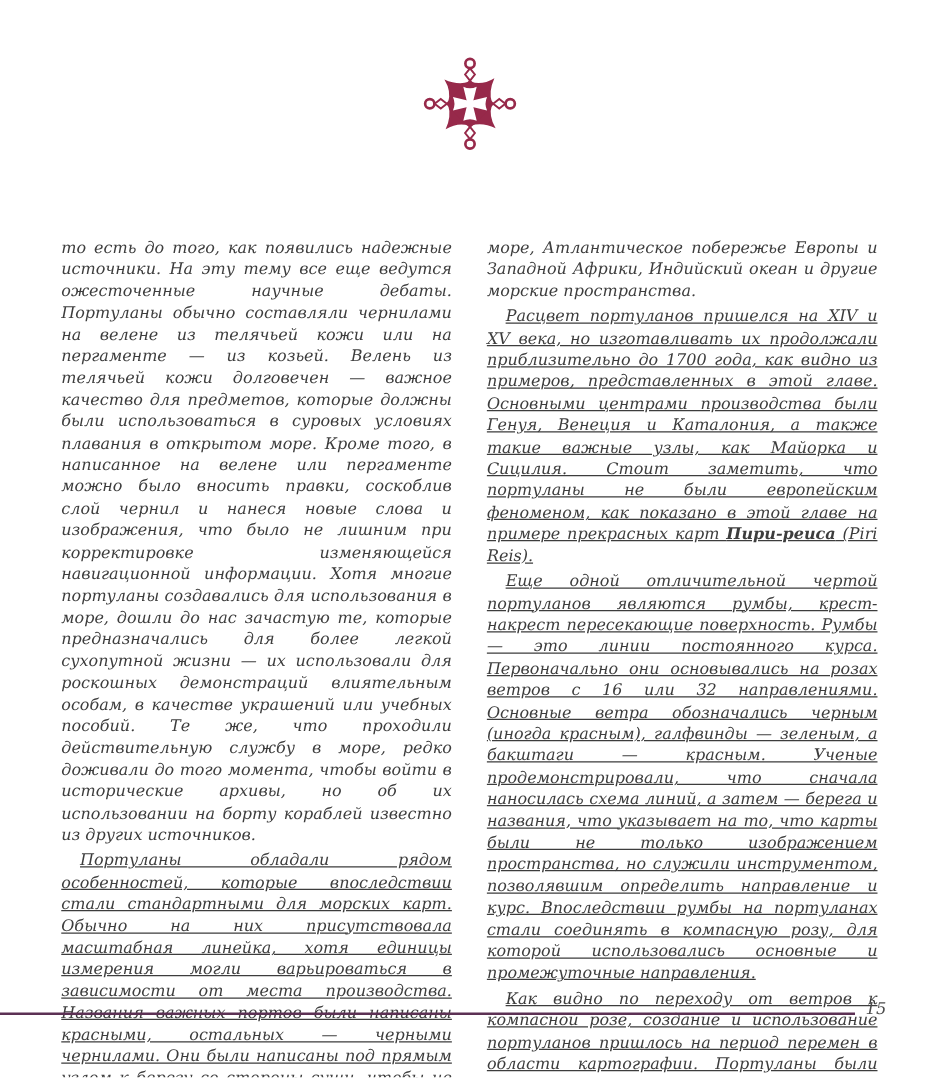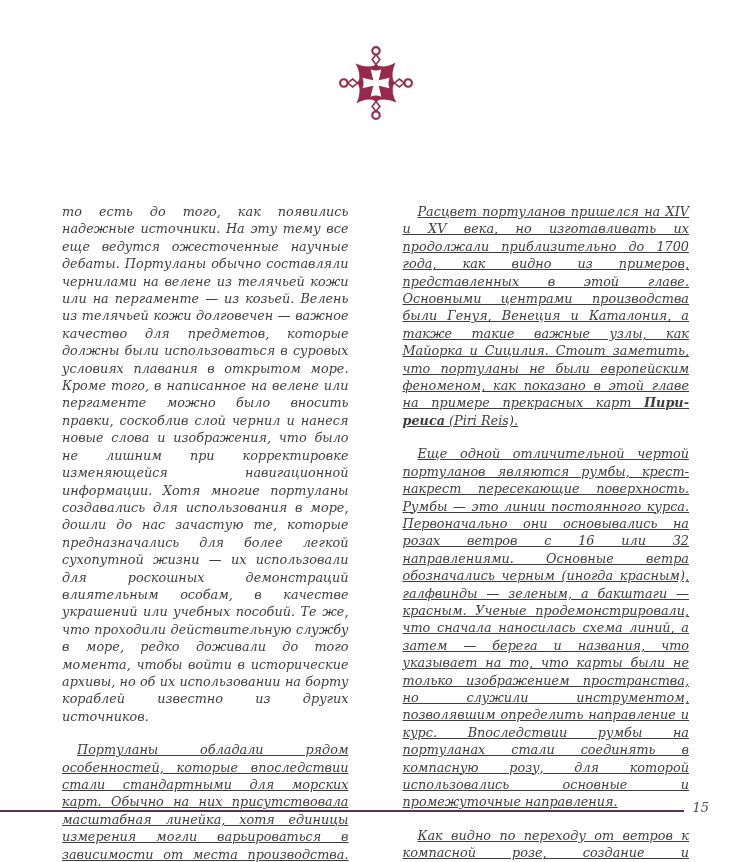--- a/index.html
+++ b/index.html
@@ -39,21 +39,21 @@
   .col {
     flex: 1 1 0;
     font-style: italic;
     font-size: 12.8px;
     line-height: 17.4px;
     color: var(--text);
     text-align: justify;
     hyphens: auto;
     -webkit-hyphens: auto;
   }
-  .para { margin: 16px; }
+  .para { margin: 3px; }
   .para.indent { text-indent: 15px; text-decoration: underline; }
   .para .bold { font-weight: bold; }
 
   .footer-rule {
     position: absolute;
     top: 810px;
     left: 0;
     width: 684px;
     height: 1.5px;
     background: var(--rule);
@@ -98,20 +98,21 @@
       <circle class="orn-ring" cx="7" cy="40" r="3.8"></circle>
     </svg>
   </div>
 
   <div class="text-block">
     <div class="col">
         <p class="para"><span>то есть до того, как появились надежные источники. На эту тему все еще ведутся ожесточенные научные дебаты. Портуланы обычно составляли чернилами на велене из телячьей кожи или на пергаменте — из козьей. Велень из телячьей кожи долговечен — важное качество для предметов, которые должны были использоваться в суровых условиях плавания в открытом море. Кроме того, в написанное на велене или пергаменте можно было вносить правки, соскоблив слой чернил и нанеся новые слова и изображения, что было не лишним при корректировке изменяющейся навигационной информации. Хотя многие портуланы создавались для использования в море, дошли до нас зачастую те, которые предназначались для более легкой сухопутной жизни — их использовали для роскошных демонстраций влиятельным особам, в качестве украшений или учебных пособий. Те же, что проходили действительную службу в море, редко доживали до того момента, чтобы войти в исторические архивы, но об их использовании на борту кораблей известно из других источников.</span></p>
         <p class="para indent"><span>Портуланы обладали рядом особенностей, которые впоследствии стали стандартными для морских карт. Обычно на них присутствовала масштабная линейка, хотя единицы измерения могли варьироваться в зависимости от места производства. Названия важных портов были написаны красными, остальных — черными чернилами. Они были написаны под прямым углом к берегу со стороны суши, чтобы не заслонять береговую линию. Черной точкой или крестиком обозначались скалы, а красной точкой — отмели или песчаные острова. Участки суши обычно были лишены географического содержания, но могли быть заполнены декоративными элементами и фигурами, изображающими правителя или религию, господствующую в определенной местности, не говоря о животных, растениях и других деталях.</span></p>
       </div>
     <div class="col">
+        <p class="para"><span>море, Атлантическое побережье Европы и Западной Африки, Индийский океан и другие морские пространства.</span></p>
         <p class="para indent"><span>Расцвет портуланов пришелся на XIV и XV века, но изготавливать их продолжали приблизительно до 1700 года, как видно из примеров, представленных в этой главе. Основными центрами производства были Генуя, Венеция и Каталония, а также такие важные узлы, как Майорка и Сицилия. Стоит заметить, что портуланы не были европейским феноменом, как показано в этой главе на примере прекрасных карт </span><span class="bold">Пири-реиса</span><span> (Piri Reis).</span></p>
         <p class="para indent"><span>Еще одной отличительной чертой портуланов являются румбы, крест-накрест пересекающие поверхность. Румбы — это линии постоянного курса. Первоначально они основывались на розах ветров с 16 или 32 направлениями. Основные ветра обозначались черным (иногда красным), галфвинды — зеленым, а бакштаги — красным. Ученые продемонстрировали, что сначала наносилась схема линий, а затем — берега и названия, что указывает на то, что карты были не только изображением пространства, но служили инструментом, позволявшим определить направление и курс. Впоследствии румбы на портуланах стали соединять в компасную розу, для которой использовались основные и промежуточные направления.</span></p>
         <p class="para indent"><span>Как видно по переходу от ветров к компасной розе, создание и использование портуланов пришлось на период перемен в области картографии. Портуланы были простыми морскими картами, не учитывающими кривизну Земли, но появились картографы вроде Герарда Меркатора, которые занимались решением этой проблемы для облегчения жизни моряков, отправлявшихся во все более дальние путешествия и желавших иметь возможность построить курс через целые океаны. Переходный период, более подробно рассматриваемый в следующей главе, здесь проиллюстрирован морской картой мира </span></p>
       </div>
   </div>
 
   <div class="footer-rule"></div>
   <div class="page-number">15</div>
 
 </div>

